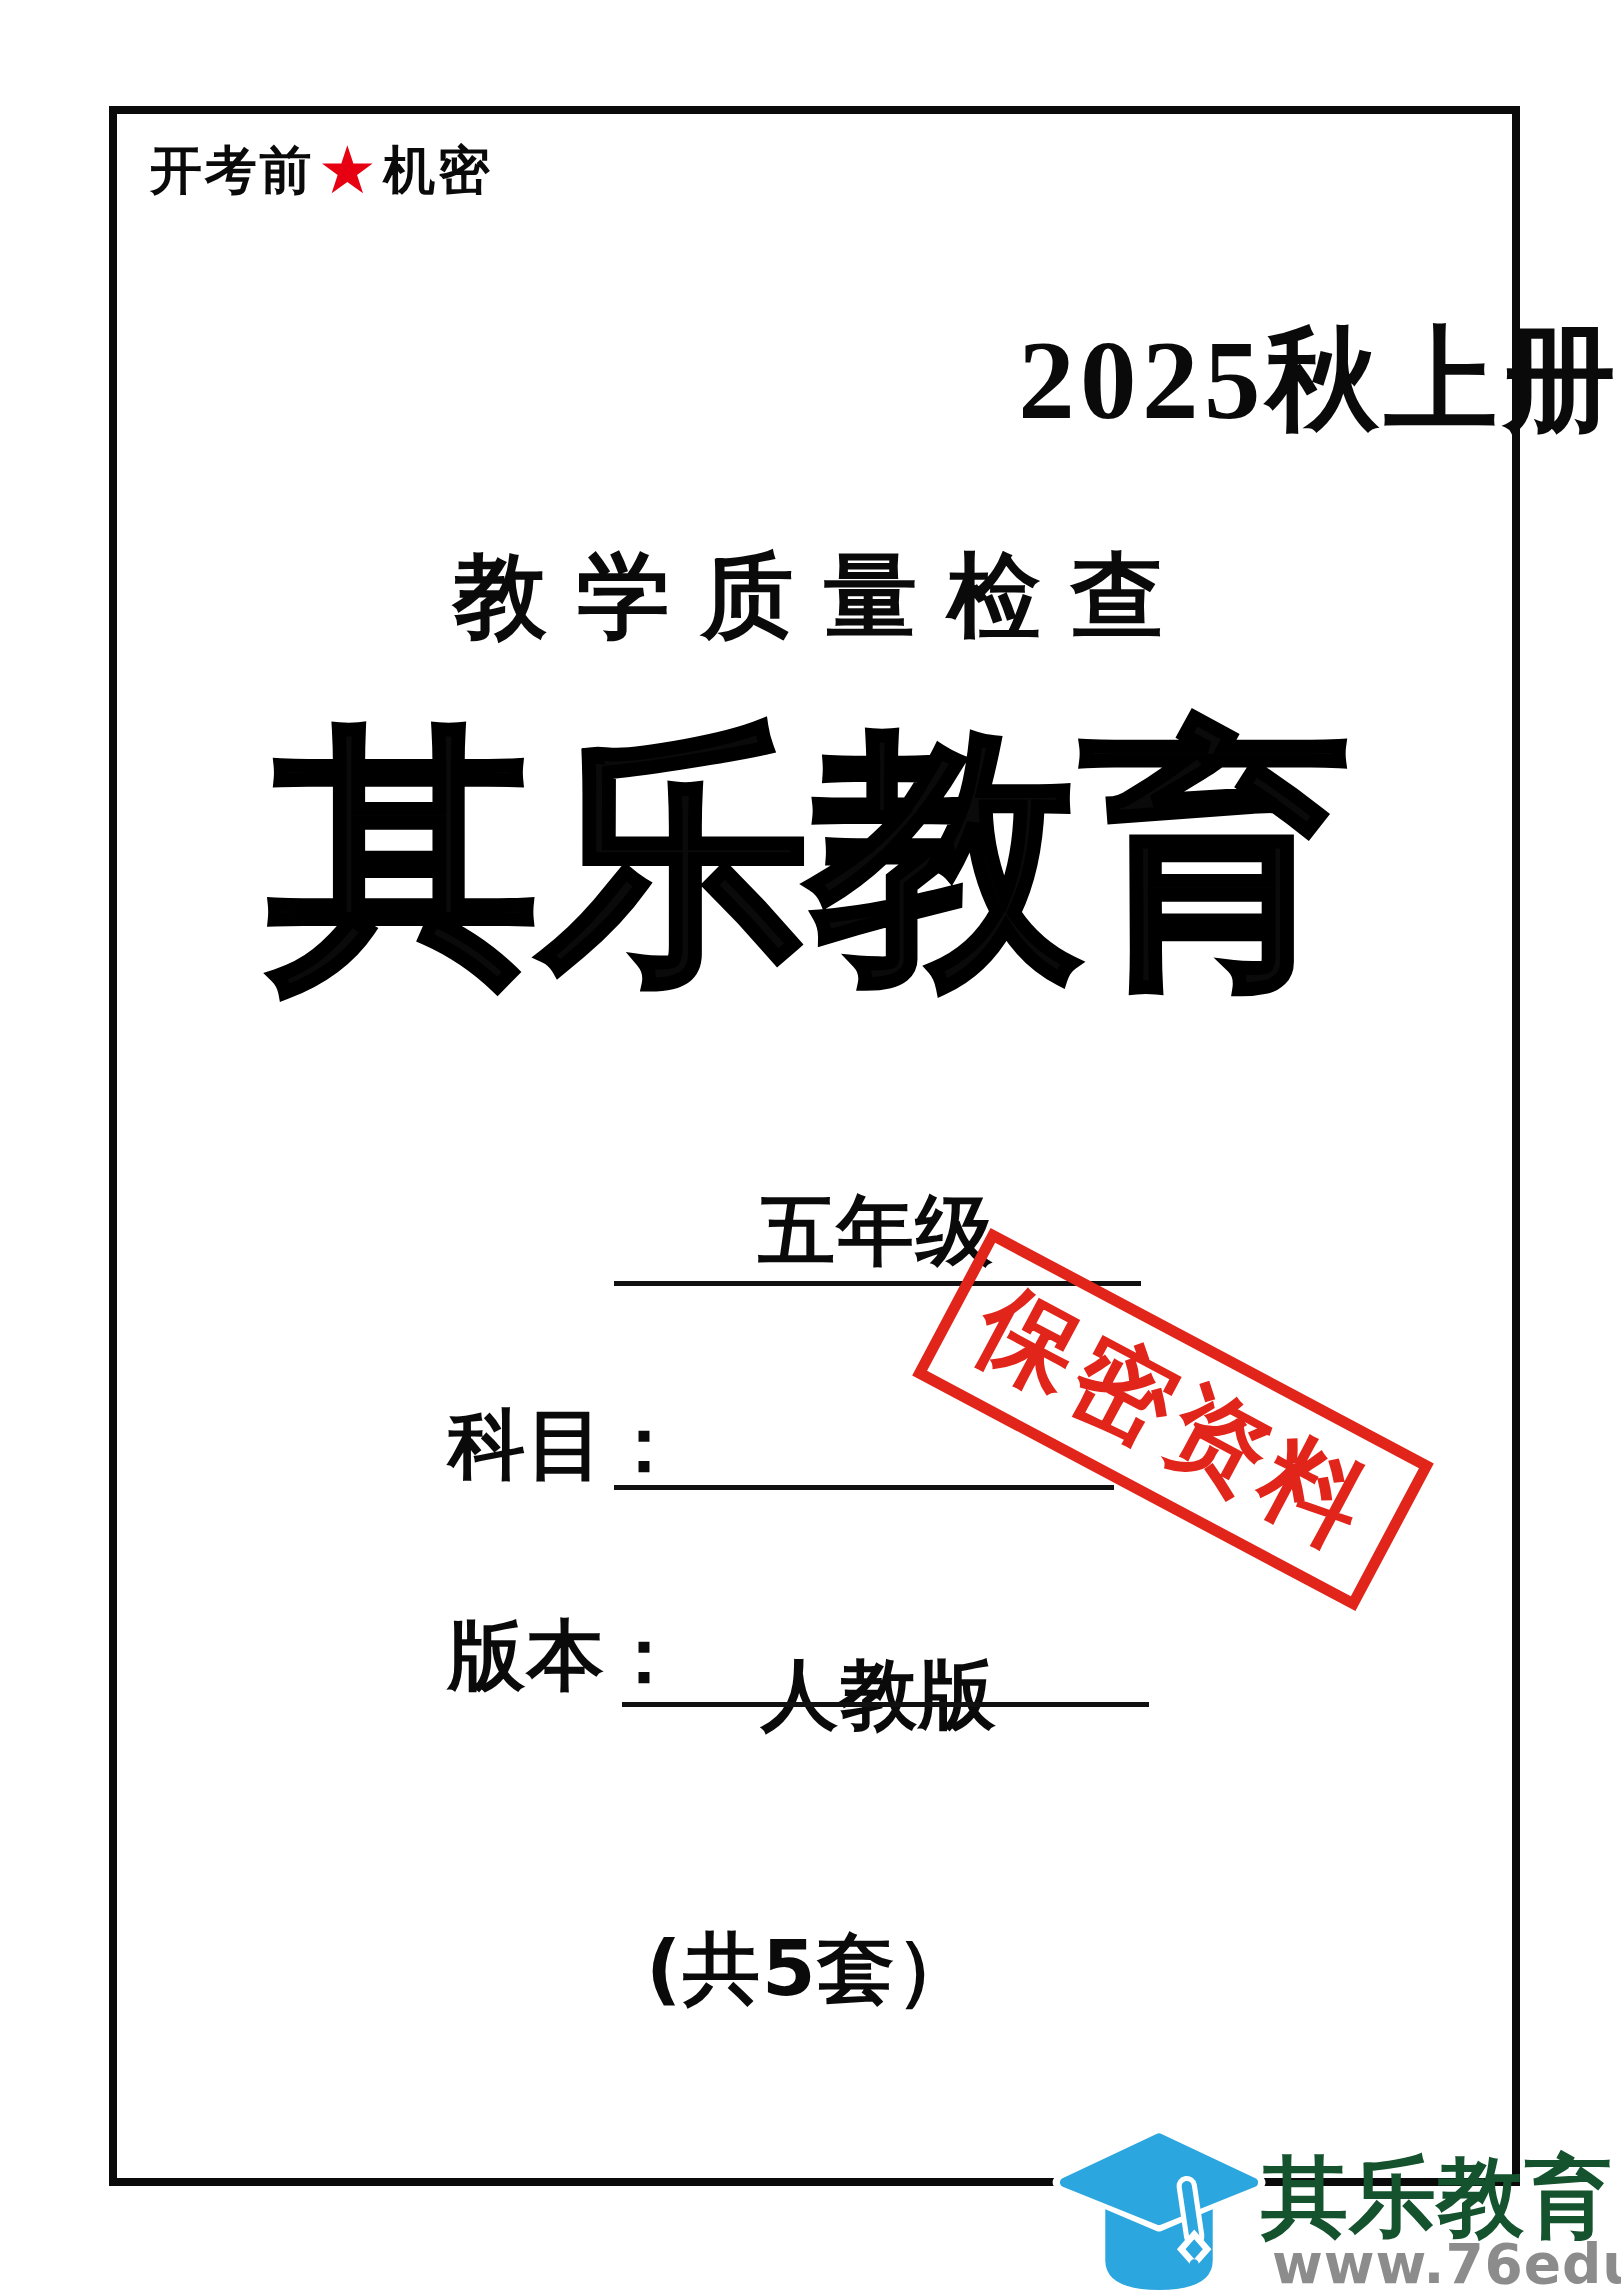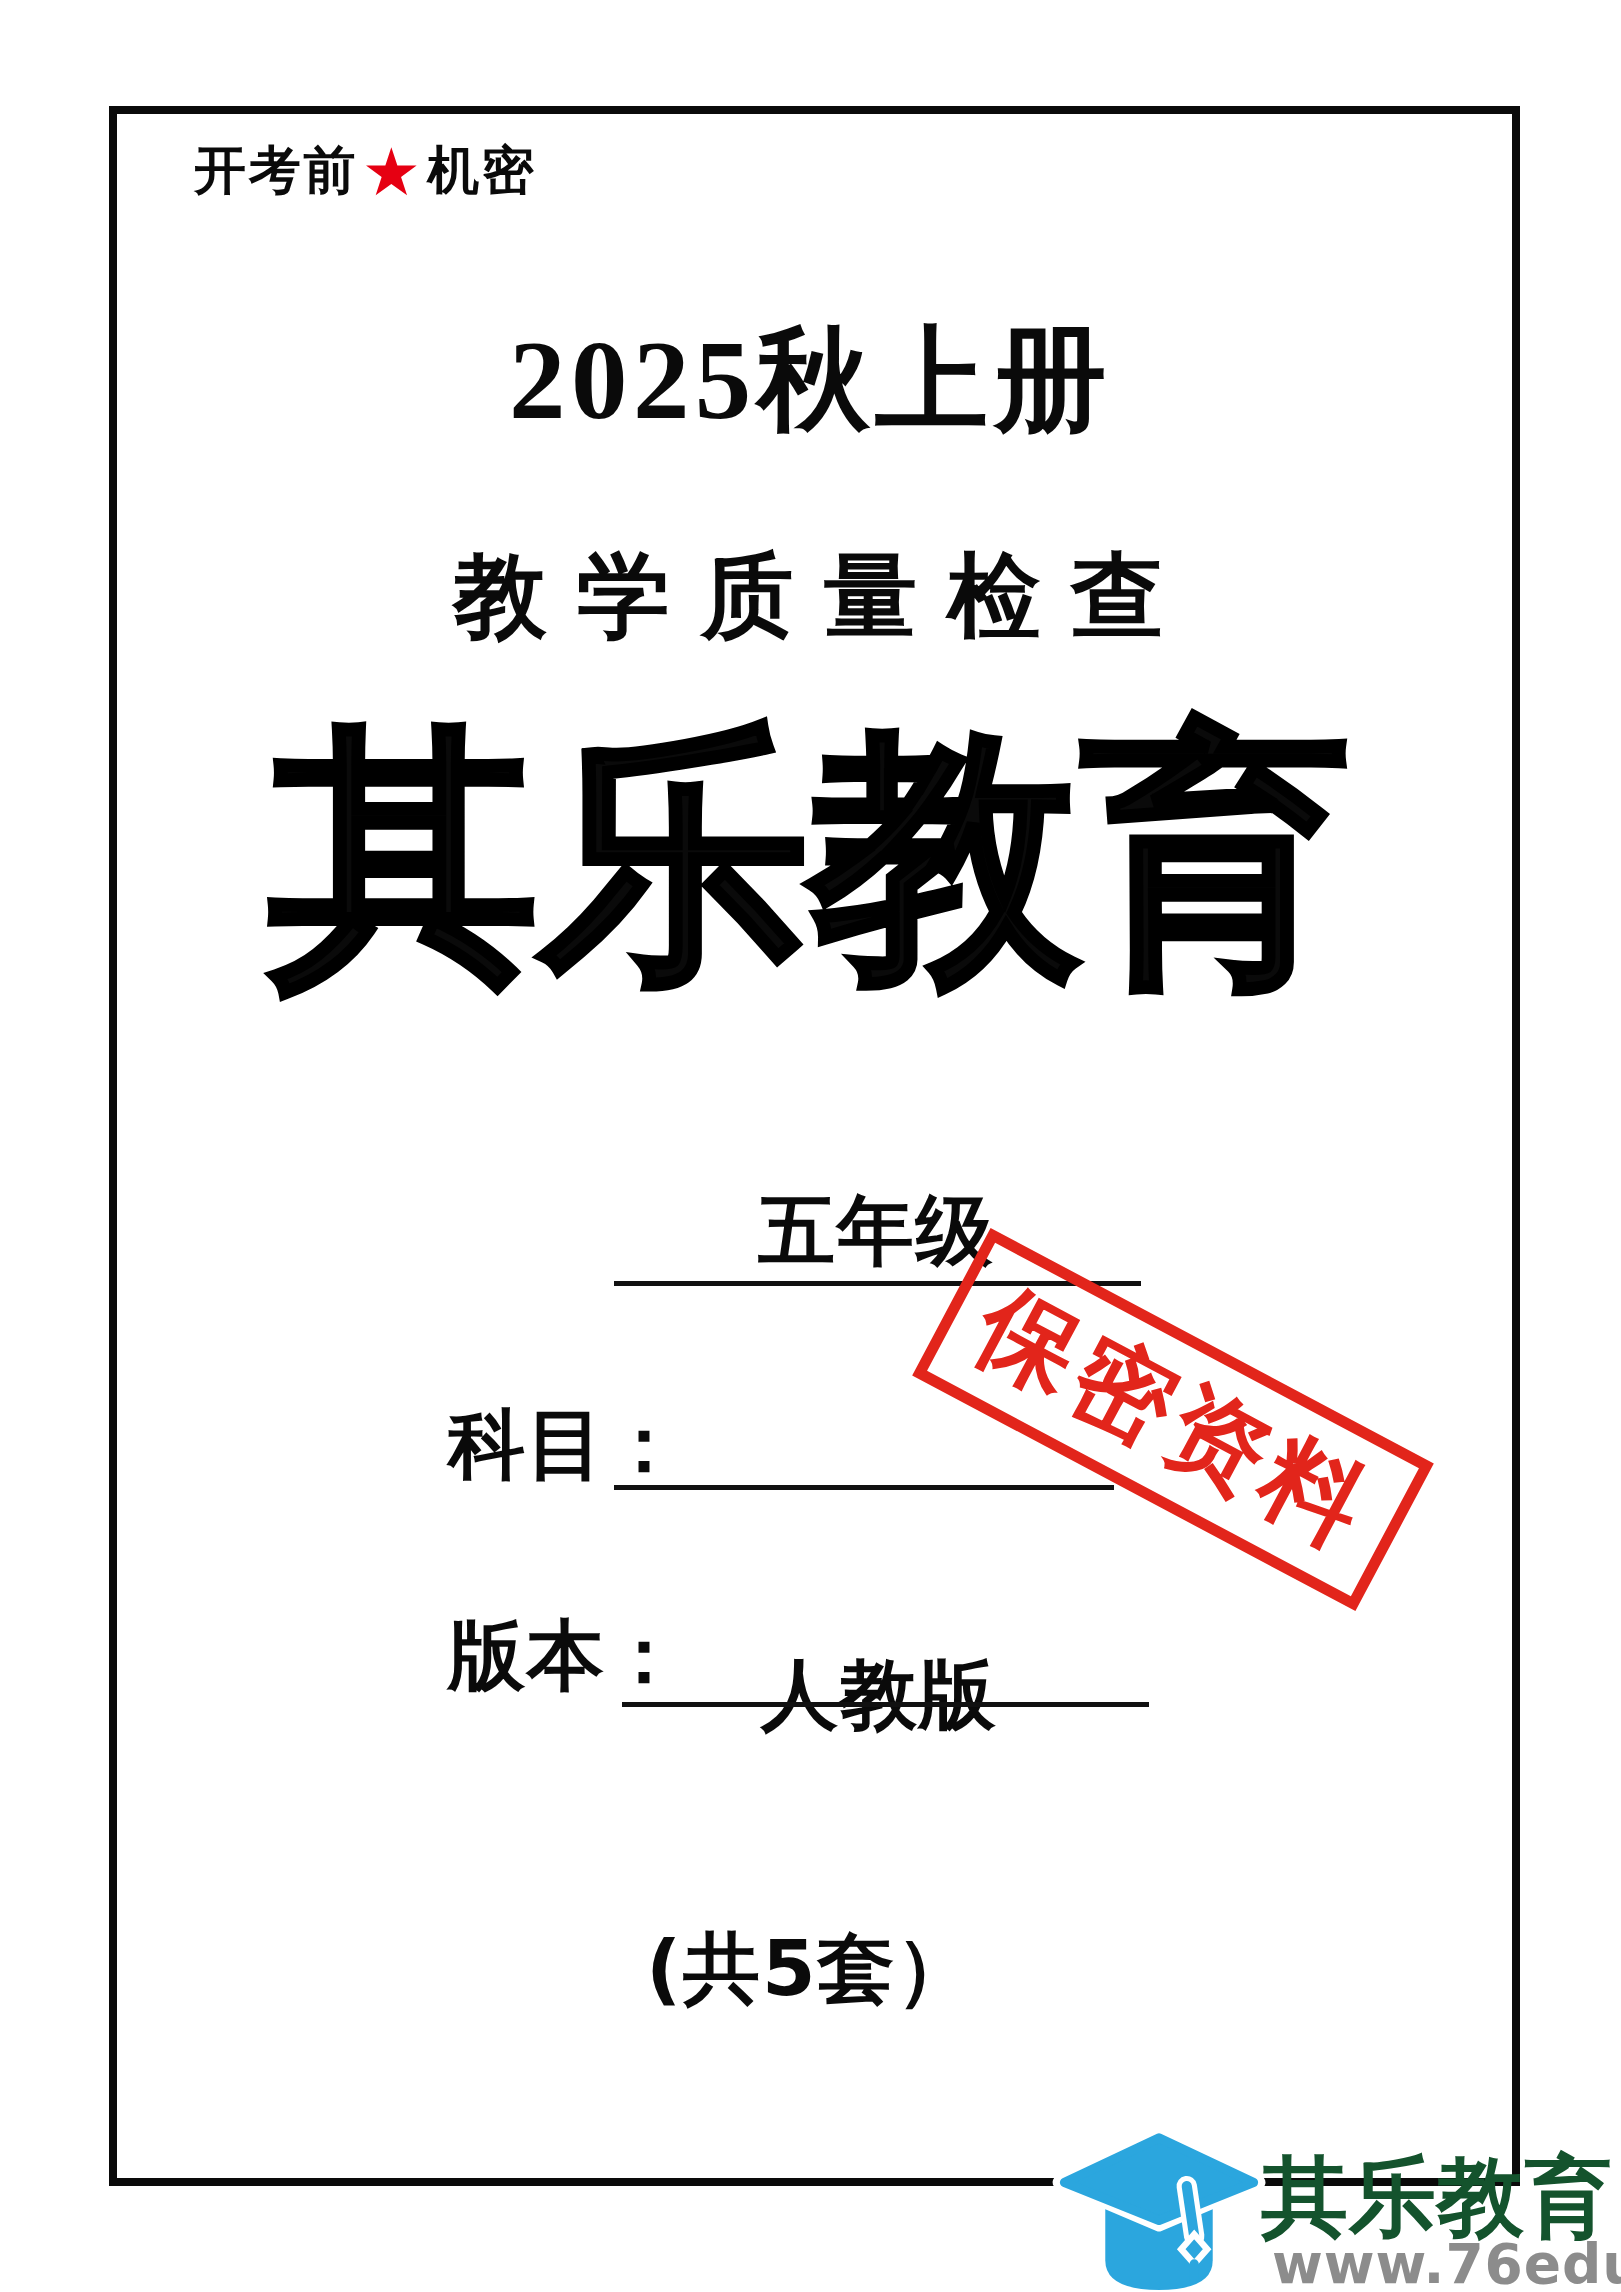--- a/index.html
+++ b/index.html
@@ -13,29 +13,29 @@
   }
   .border-frame{
     position:absolute;left:109px;top:106px;
     width:1411px;height:2080px;
     border:8px solid #0a0a0a;
     box-sizing:border-box;
   }
   .classified{
     position:absolute;left:150px;top:136px;
     font-size:52px;font-weight:bold;letter-spacing:2.7px;
-    display:flex;align-items:flex-end;white-space:nowrap;margin-left:44px;
+    display:flex;align-items:center;white-space:nowrap;
   }
   .classified .star{
     color:#e60012;font-size:66px;line-height:1;margin:0 3.6px;
     font-family:"DejaVu Sans",sans-serif;
   }
   .edition-title{
     position:absolute;left:0;right:0;top:304px;
-    text-align:center;
+    text-align:right;
     font-size:113px;font-weight:bold;letter-spacing:5.4px;
   }
   .quality-subtitle{
     position:absolute;left:0;right:0;top:534px;
     text-align:center;
     font-size:93px;font-weight:bold;letter-spacing:3.6px;
     white-space:pre;
   }
   .exam-title{
     position:absolute;left:0;right:0;top:709px;

